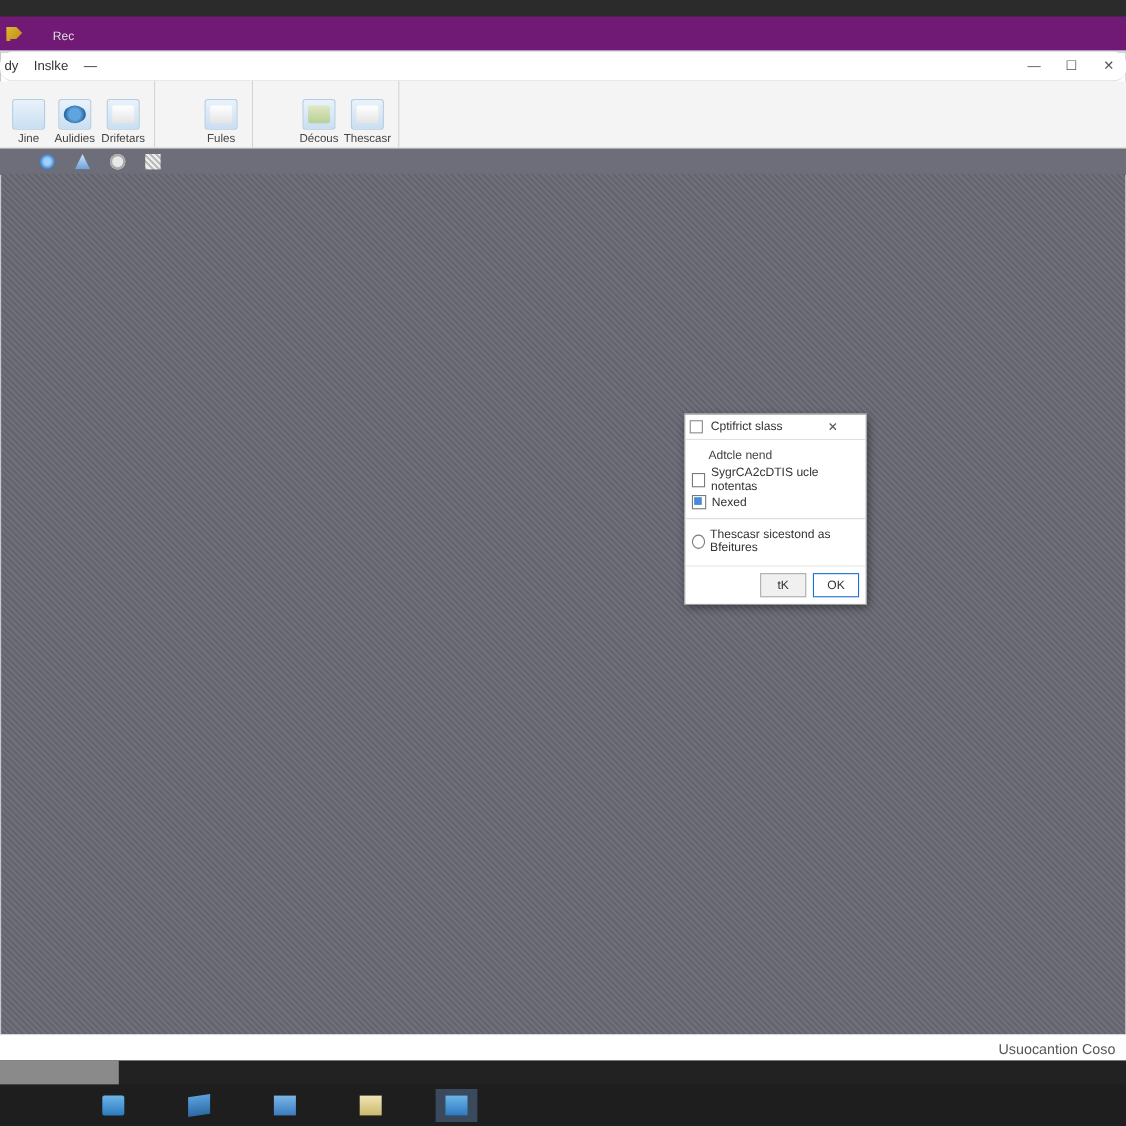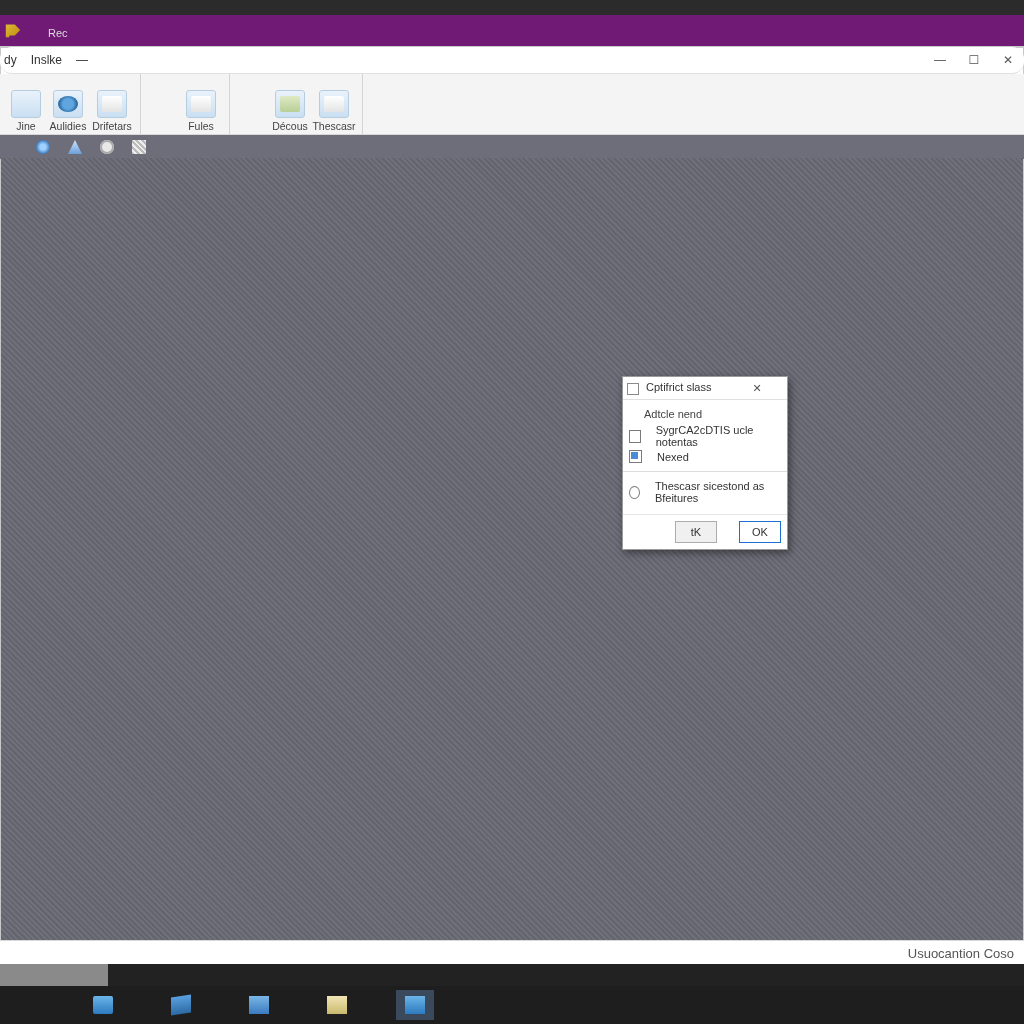--- a/index.html
+++ b/index.html
@@ -90,26 +90,26 @@
     font-size:11px; color:#333;
   }
   .dialog .dlg-title {
     height:22px; display:flex; align-items:center; justify-content:space-between;
     padding:0 22px 0 4px; border-bottom:1px solid #e0e0e0;
   }
   .dlg-title .dlg-ico { width:10px;height:10px;border:1px solid #8a8a8a;display:inline-block;margin-right:4px;vertical-align:middle;}
   .dlg-title .dlg-x  { width:16px;text-align:center;color:#555;}
   .dialog .dlg-body { padding:6px 6px 8px 6px; }
   .dlg-body .lbl { margin:2px 0 4px 15px; color:#444; }
-  .dlg-opt { display:flex; align-items:center; gap:15px; margin:2px 0; }
+  .dlg-opt { display:flex; align-items:center; gap:5px; margin:2px 0; }
   .dlg-opt .chk { width:11px;height:11px;border:1px solid #7a7a7a;background:#fff;display:inline-block; position:relative;}
   .dlg-opt .chk.on::after{content:"";position:absolute;left:1px;top:1px;width:7px;height:7px;background:#4a8bd6;}
   .dlg-opt .radio{ width:11px;height:11px;border:1px solid #7a7a7a;border-radius:50%;background:#fff;display:inline-block;}
   .dlg-sep{height:1px;background:#dcdcdc;margin:8px -6px;}
-  .dlg-btns{ display:flex; justify-content:flex-end; gap:22px; padding:6px; border-top:1px solid #e6e6e6;}
+  .dlg-btns{ display:flex; justify-content:flex-end; gap:6px; padding:6px; border-top:1px solid #e6e6e6;}
   .btn{ min-width:40px;height:20px;font-size:11px;border:1px solid #adadad;background:#f0f0f0;display:flex;align-items:center;justify-content:center;}
   .btn.primary{ border-color:#1a6fd1; background:#fff;}
 
   
   .taskbar-back { position:absolute; left:0; bottom:0; width:1024px; height:60px; background:#222; }
   .taskbar-back .grey-tile{ position:absolute; left:0; bottom:38px; width:108px; height:22px; background:#8a8a8a; }
   .taskbar { position:absolute; left:0; bottom:0; width:1024px; height:38px; background:#1e1e1e; display:flex; align-items:center; padding-left:84px; gap:40px;}
   .tb-item{ width:38px;height:30px; display:flex;align-items:center;justify-content:center;}
   .tb-item.active{ background:#3a4a5c; }
   .tbi{ width:20px;height:18px;}

